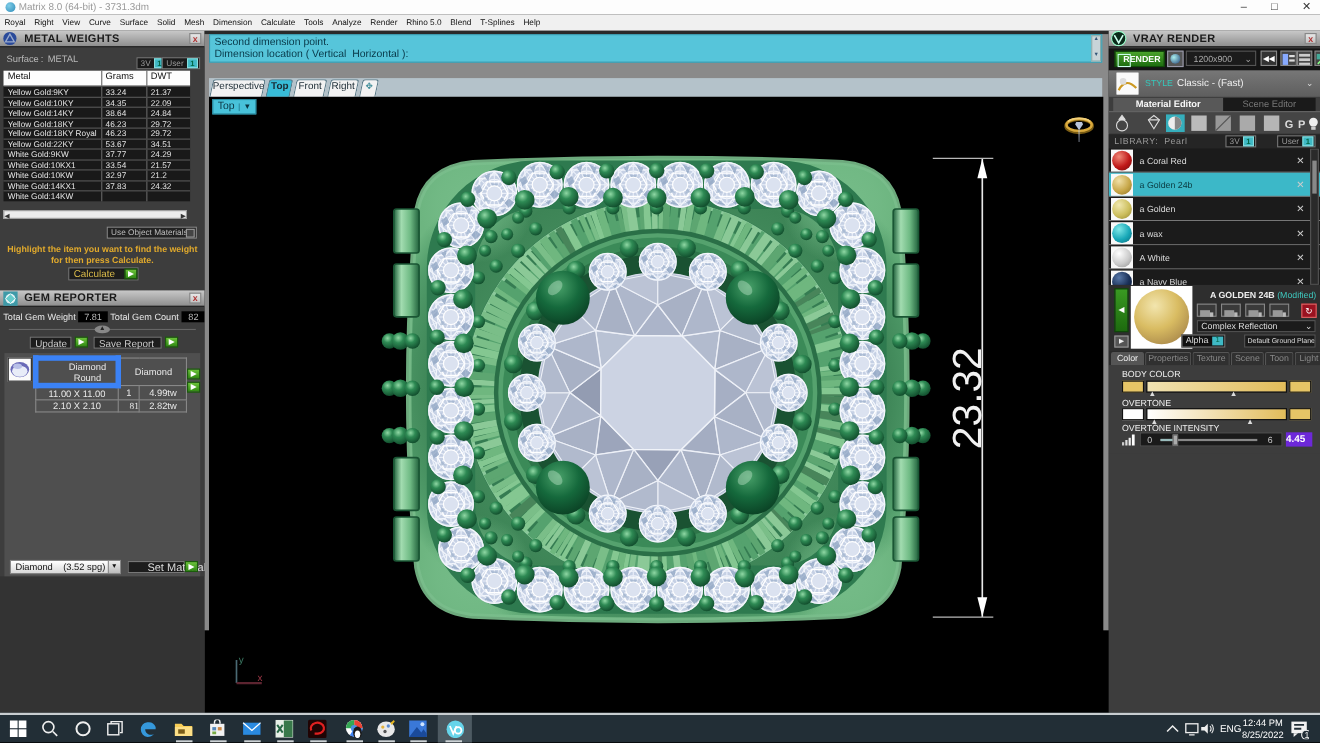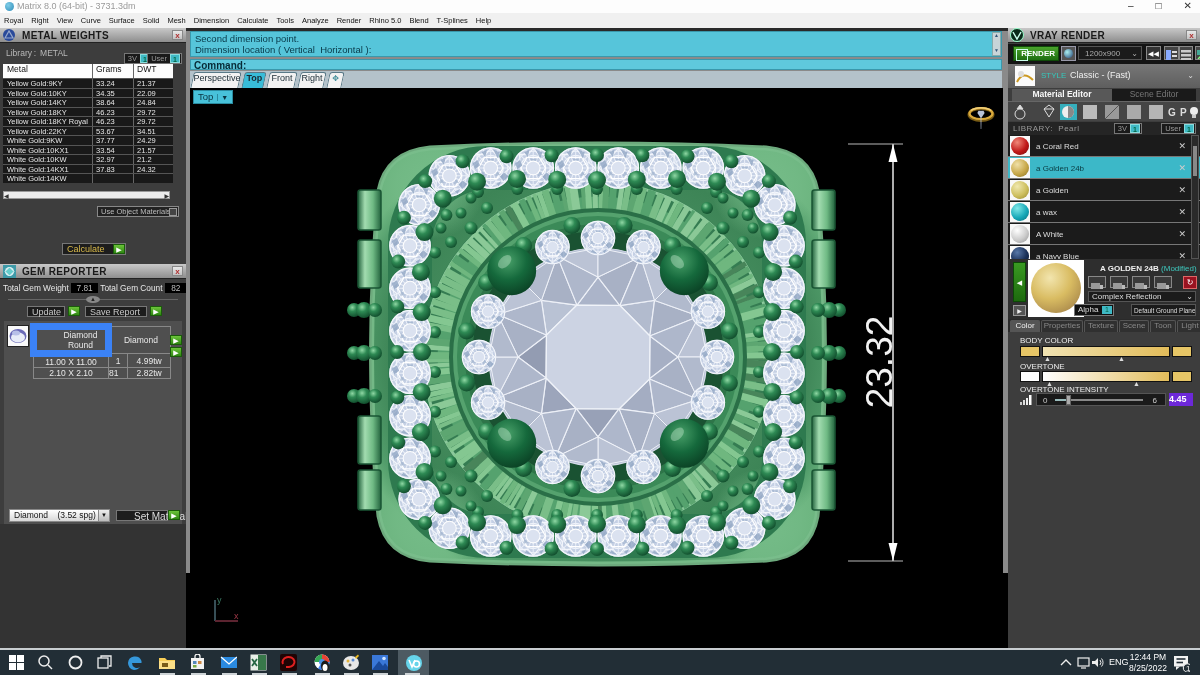--- a/index.html
+++ b/index.html
@@ -73,21 +73,21 @@
 <div id="menu" class="abs"><span>Royal</span><span>Right</span><span>View</span><span>Curve</span><span>Surface</span><span>Solid</span><span>Mesh</span><span>Dimension</span><span>Calculate</span><span>Tools</span><span>Analyze</span><span>Render</span><span>Rhino 5.0</span><span>Blend</span><span>T-Splines</span><span>Help</span></div>
 <div id="lp" class="abs">
 <div class="phead">
       <div class="ic"><svg width="17" height="15">
           <circle cx="8" cy="7" r="6" fill="#2a4a9a"></circle>
           <path d="M4,10 L8,3 L12,10 Z" fill="none" stroke="#9ac" stroke-width="1.2"></path>
         </svg></div>
       <div class="t">METAL WEIGHTS</div>
       <div class="x">x</div>
     </div>
-<div style="position:absolute;left:6px;top:20px;font-size:8.5px;color:#b8b8b8;">Library :  METAL</div>
+<div style="position:absolute;left:6px;top:20px;font-size:8.5px;color:#b8b8b8;">Surface :  METAL</div>
 <div style="position:absolute;right:34px;top:19px;"><span class="tgl">
         <span class="tlab">3V</span>
         <span class="tbox">1</span>
       </span></div>
     <div style="position:absolute;right:4px;top:19px;"><span class="tgl">
         <span class="tlab">User</span>
         <span class="tbox">1</span>
       </span></div>
 <div id="mwtab">
 <div class="hdr">
@@ -150,20 +150,21 @@
         <div class="c2"></div>
         <div class="c3"></div>
       </div>
 
 </div>
 <div style="position:absolute;left:3px;top:163px;width:167px;height:8px;background:#ececec;border:1px solid #999;font-size:6px;color:#333;">
       <span style="float:left">◀</span>
       <span style="float:right">▶</span>
     </div>
 <div style="position:absolute;left:97px;top:178px;width:82px;height:11px;background:#222;border:1px solid #888;color:#bbb;font-size:7.5px;padding-left:3px;">Use Object Materials<span style="position:absolute;right:1px;top:1px;width:8px;height:8px;background:#444;border:1px solid #999;"></span></div>
+<div class="yellowtxt" style="position:absolute;left:2px;top:194px;width:182px;">Highlight the item you want to find the weight<br>for then press Calculate.</div>
 <div class="btn" style="position:absolute;left:62px;top:215px;width:64px;height:12px;color:#d8b94a;padding-left:4px;">Calculate<span class="garrow" style="position:absolute;right:0px;top:0px;">▶</span></div>
 <div class="phead" style="position:absolute;left:0;top:236px;width:186px;">
       <div class="ic"><svg width="17" height="15">
           <rect x="2" y="1" width="13" height="13" fill="#3e9aa8"></rect>
           <circle cx="8.5" cy="7.5" r="4.5" fill="#d8eef2"></circle>
           <path d="M4,7.5 L8.5,3 L13,7.5 L8.5,12 Z" fill="#6cc" stroke="#fff" stroke-width="0.7"></path>
         </svg></div>
       <div class="t">GEM REPORTER</div>
       <div class="x">x</div>
     </div>
@@ -176,50 +177,49 @@
     <span class="garrow" style="position:absolute;left:150px;top:278px;">▶</span>
 <div style="position:absolute;left:4px;top:293px;width:178px;height:212px;background:#4f4f4f;">
 <div style="position:absolute;left:3px;top:4px;width:22px;height:22px;background:#fafafa;border:1px solid #222;"><svg width="20" height="20">
           <ellipse cx="10" cy="10" rx="8.5" ry="7" fill="#6a6ab8"></ellipse>
           <ellipse cx="10" cy="11.5" rx="7" ry="5" fill="#e8ecf8"></ellipse>
           <ellipse cx="8" cy="7" rx="4" ry="2.5" fill="#b8c0e8"></ellipse>
         </svg></div>
 <table style="position:absolute;left:26px;top:2px;border-collapse:collapse;font-size:8.5px;color:#e8e8e8;">
 <tbody>
           <tr>
-            <td colspan="1" style="border:7px solid #3b82f6;width:75px;text-align:center;padding-left:19px;">Diamond Round</td>
+            <td colspan="1" style="border:5px solid #3b82f6;width:75px;text-align:center;padding-left:19px;">Diamond Round</td>
             <td colspan="2" style="border:1px solid #888;width:62px;text-align:center;">Diamond</td>
           </tr>
 <tr>
             <td style="border:1px solid #888;text-align:center;">11.00 X 11.00</td>
             <td style="border:1px solid #888;width:18px;text-align:center;">1</td>
             <td style="border:1px solid #888;width:40px;text-align:center;">4.99tw</td>
           </tr>
 <tr>
             <td style="border:1px solid #888;text-align:center;">2.10 X 2.10</td>
-            <td style="border:1px solid #888;text-align:left;">81</td>
+            <td style="border:1px solid #888;text-align:right;font-family:Liberation Serif, serif;">81</td>
             <td style="border:1px solid #888;text-align:center;">2.82tw</td>
           </tr>
 </tbody>
       </table>
 <span class="garrow" style="position:absolute;left:166px;top:14px;">▶</span>
       <span class="garrow" style="position:absolute;left:166px;top:26px;">▶</span>
 </div>
 <div style="position:absolute;left:9px;top:481px;width:101px;height:13px;background:linear-gradient(#fff,#d8d8d8);border:1px solid #888;font-size:8.5px;color:#111;padding-left:4px;">Diamond&nbsp;&nbsp;&nbsp;&nbsp;(3.52 spg)<span style="position:absolute;right:0;top:0;width:11px;height:11px;background:linear-gradient(#eee,#bbb);border-left:1px solid #888;text-align:center;font-size:6px;line-height:11px;">▼</span></div>
 <div class="btn" style="position:absolute;left:116px;top:482px;width:52px;height:11px;padding-left:17px;color:#ddd;font-size:10px;white-space:nowrap;">Set Material</div>
     <span class="garrow" style="position:absolute;left:168px;top:482px;">▶</span>
 <div style="position:absolute;left:0;top:496px;width:186px;height:124px;background:#333;"></div>
 </div>
 <div id="vp" class="abs">
 <div style="position:absolute;left:0;top:0;width:822px;height:3px;background:#2a2a2a;"></div>
 <div id="cmdwrap">
       <div class="l" style="top:1px;">Second dimension point.</div>
       <div class="l" style="top:12px;">Dimension location ( Vertical&nbsp; Horizontal ):</div>
     </div>
-<div id="cmdrow"><b style="margin-left:3px;">Command:</b></div>
 <div style="position:absolute;left:806px;top:4px;width:9px;height:24px;background:#c8d4d8;border:1px solid #8aa;font-size:5px;color:#357;text-align:center;line-height:5px;">▲<br><br><br>▼</div>
 <div id="tabs">
 <div class="tab" style="left:2px;width:48px;"><span>Perspective</span></div>
 <div class="tab on" style="left:53px;width:22px;"><span>Top</span></div>
 <div class="tab" style="left:78px;width:28px;"><span>Front</span></div>
 <div class="tab" style="left:109px;width:26px;"><span>Right</span></div>
 <div class="tab" style="left:138px;width:15px;"><span style="font-size:8px;color:#3a8a96;">✥</span></div>
 </div>
 <div id="canvas">
 <svg width="813" height="556" viewBox="0 0 813 556" style="position:absolute;left:0;top:0">

